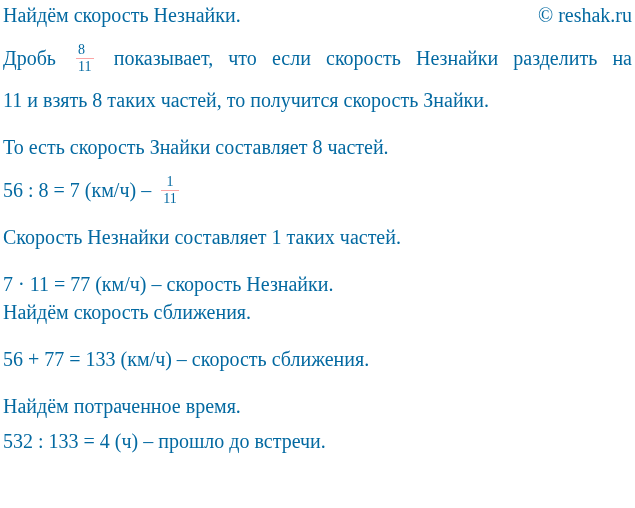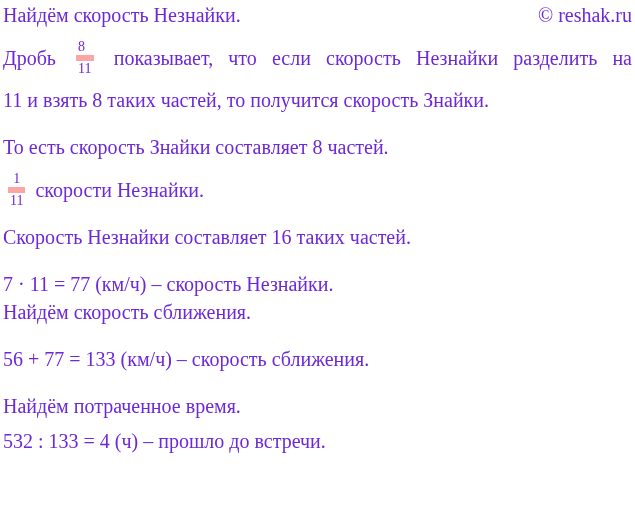--- a/index.html
+++ b/index.html
@@ -5,21 +5,21 @@
   html, body {
     margin: 0;
     padding: 0;
     background: #ffffff;
   }
   .page {
     position: relative;
     width: 635px;
     height: 508px;
     background: #ffffff;
-    color: #6d28d9;
+    color: #0369a1;
     font-family: "Liberation Serif", serif;
     font-size: 20px;
     box-sizing: border-box;
     padding: 2px 3px 0 3px;
     overflow: hidden;
   }
   .line {
     line-height: 24px;
     white-space: nowrap;
   }
@@ -41,21 +41,21 @@
   .frac {
     display: inline-block;
     vertical-align: middle;
     text-align: center;
     font-size: 14px;
     line-height: 1.15;
     margin: 0 5px;
     transform: translateY(-2px);
   }
   .frac .num { display: block; padding: 0 2px; }
-  .frac .den { display: block; border-top: 6px solid #fca5a5; padding: 0 2px; }
+  .frac .den { display: block; border-top: 1px solid #fca5a5; padding: 0 2px; }
   .m-t11 { margin-top: 11px; }
   .m-t10 { margin-top: 10px; }
   .m-t12 { margin-top: 4px; }
   .m-t13 { margin-top: 23px; }
   .m-t15 { margin-top: 15px; }
   .m-t56 { margin-top: 56px; }
   .underlined {
     text-decoration: underline;
     text-underline-offset: 3px;
   }
@@ -77,28 +77,28 @@
       <span class="den">11</span>
     </span>
     <span>показывает, что если скорость Незнайки разделить на</span>
   </div>
 
   <div class="line m-t10">11 и взять 8 таких частей, то получится скорость Знайки.</div>
 
   <div class="line m-t13">То есть скорость Знайки составляет 8 частей.</div>
 
   <div class="line tall m-t11">
+    <span>56 : 8 = 7 (км/ч) –</span>
     <span class="frac">
       <span class="num">1</span>
       <span class="den">11</span>
     </span>
-    <span>скорости Незнайки.</span>
   </div>
 
-  <div class="line m-t15">Скорость Незнайки составляет 16 таких частей.</div>
+  <div class="line m-t15">Скорость Незнайки составляет 1 таких частей.</div>
 
   <div class="line m-t13">7 · 11 = 77 (км/ч) – скорость Незнайки.</div>
 
   <div class="line m-t12">Найдём скорость сближения.</div>
 
   <div class="line m-t13">56 + 77 = 133 (км/ч) – скорость сближения.</div>
 
   <div class="line m-t13">Найдём потраченное время.</div>
 
   <div class="line m-t11">532 : 133 = 4 (ч) – прошло до встречи.</div>

